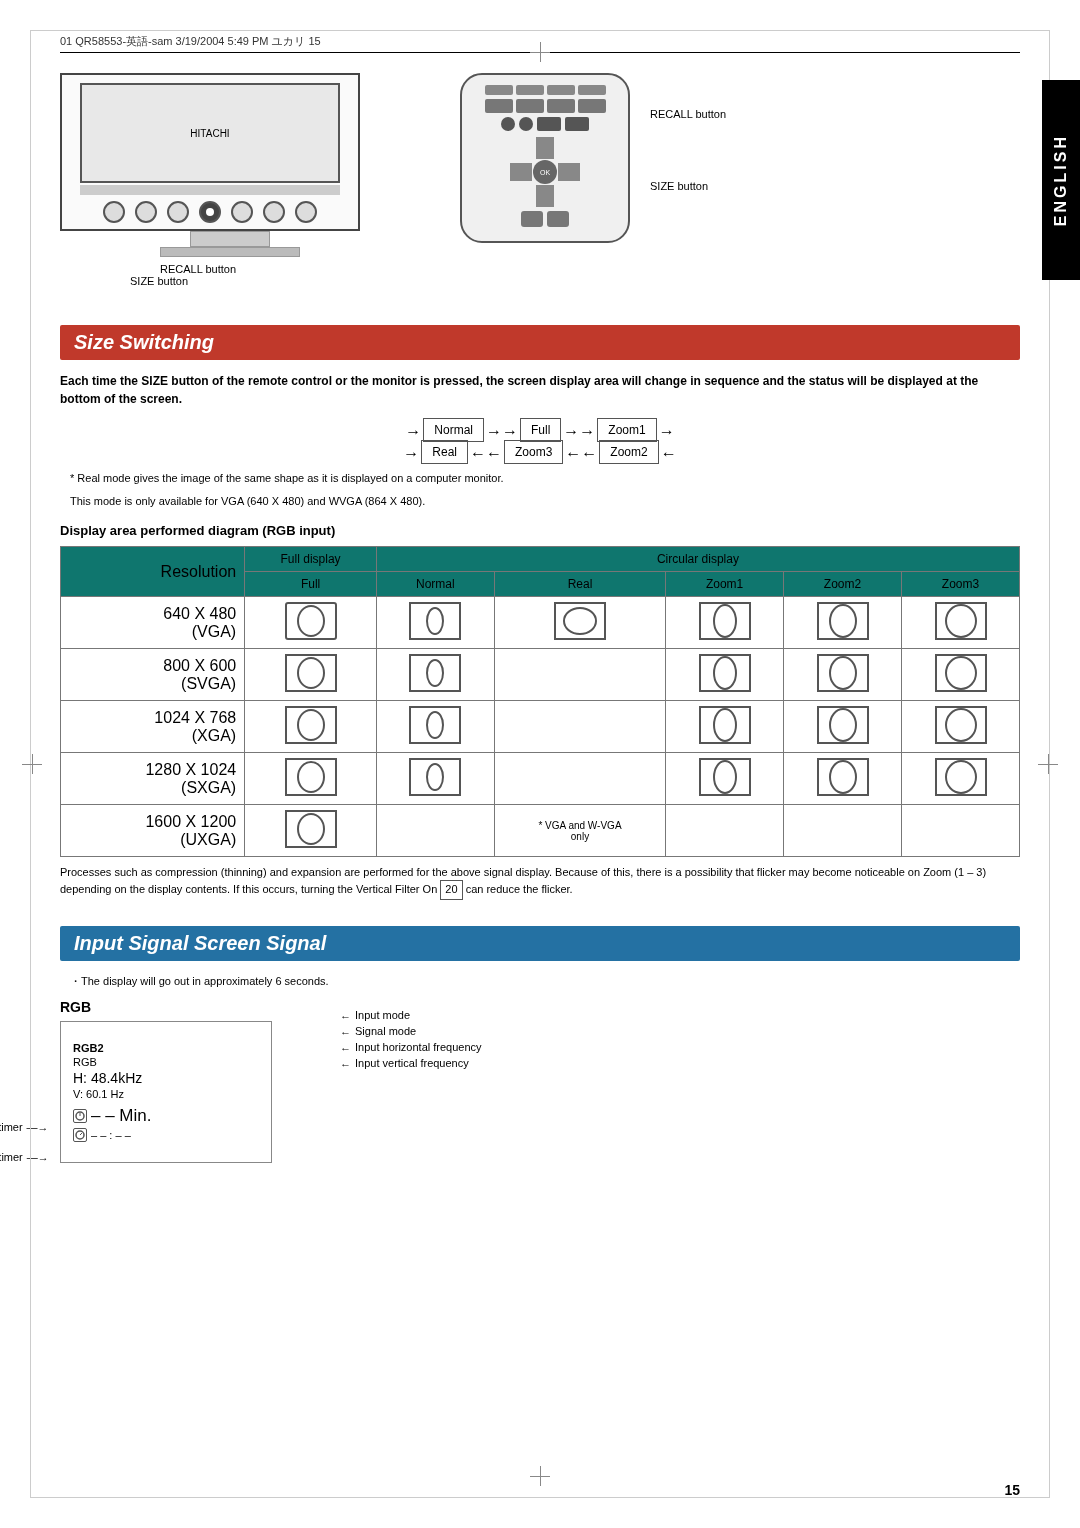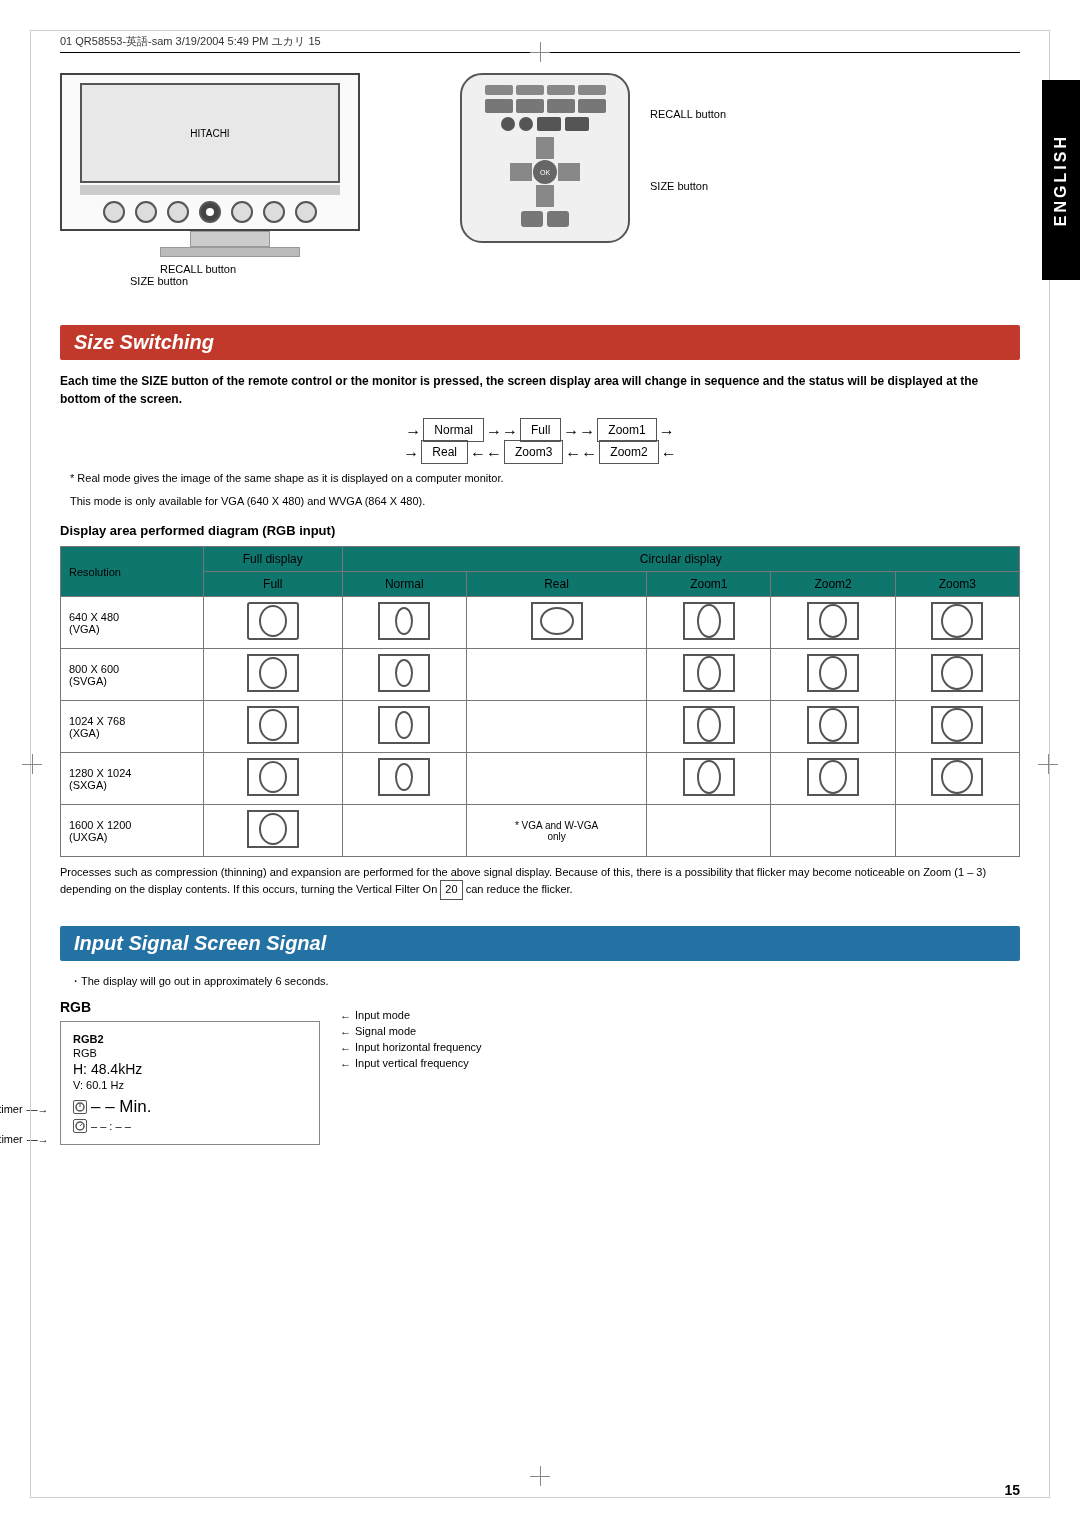--- a/index.html
+++ b/index.html
@@ -126,22 +126,22 @@
       border: 1px solid #777;
       padding: 5px 8px;
       text-align: center;
       vertical-align: middle;
     }
     .display-table th {
       background: #0f766e;
       font-weight: normal;
     }
     .display-table .resolution-col {
-      text-align: left;
-      font-size: 11px;
+      text-align: right;
+      font-size: 16px;
     }
 
     
     .monitor-icon {
       display: inline-block;
       width: 52px;
       height: 38px;
       border: 2px solid #555;
       border-radius: 3px;
       position: relative;
@@ -518,21 +518,21 @@
 
     <p class="note-text">
       <span>・The display will go out in approximately 6 seconds.</span>
     </p>
 
     
     <div style="display:flex;gap:20px;margin-top:10px;align-items:flex-start;">
 
       <div style="width:260px;">
         <div style="font-weight:bold;font-size:14px;margin-bottom:6px;">RGB</div>
-        <div style="border:1px solid #888;padding:11px 12px;width:260px;font-size:11px;">
+        <div style="border:1px solid #888;padding:20px 12px;width:212px;font-size:11px;">
           <div style="display:flex;align-items:center;margin-bottom:2px;">
             <span style="font-size:11px;font-weight:bold;">RGB2</span>
           </div>
           <div style="display:flex;align-items:center;margin-bottom:2px;">
             <span style="font-size:11px;">RGB</span>
           </div>
           <div style="display:flex;align-items:center;margin-bottom:2px;">
             <span style="font-size:14px;">H:  48.4kHz</span>
           </div>
           <div style="display:flex;align-items:center;margin-bottom:6px;">

